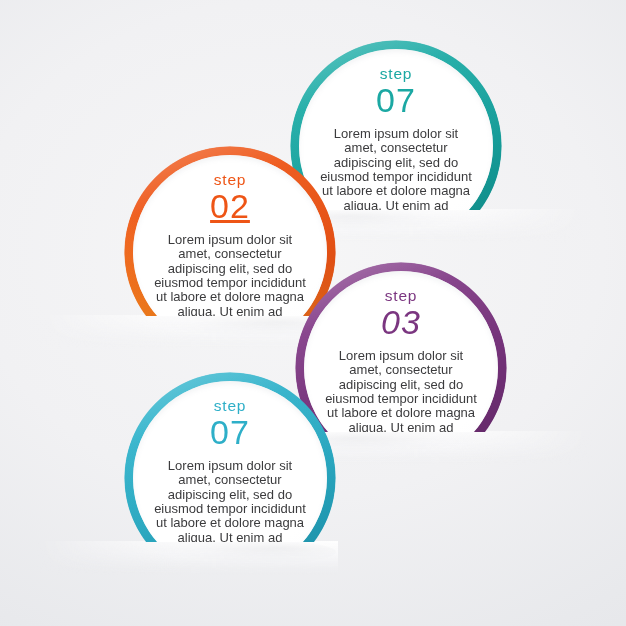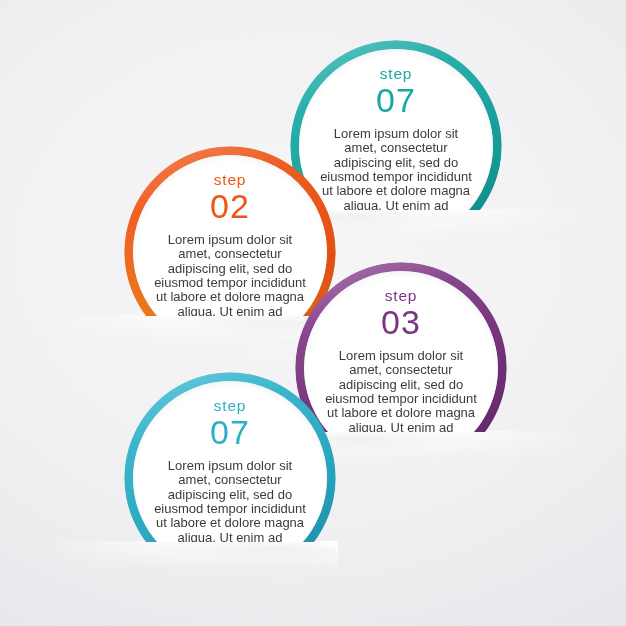--- a/index.html
+++ b/index.html
@@ -197,37 +197,37 @@
   <div class="shelf-shadow to-left" style="left:82px; top:311px; width:254px;"></div>
   <div class="shelf-ledge to-left" style="left:36px; top:315px; width:302px;"></div>
   <div class="step" style="left:124px; top:146px; width:212px; height:170px;">
     <div class="step-disc"></div>
     <div class="ring-paint" style="background:linear-gradient(195deg,#EE5516 0%,#EE5516 42%,#F4721C 72%,#F89420 100%);"></div>
     <div class="ring-shade"></div>
     <div class="step-face"></div>
     <div class="step-content">
       <div class="titles" style="margin-top:26px;">
         <div class="step-word" style="color:#EE5516;">step</div>
-        <div class="step-num" style="color:#EE5516;">02</div>
+        <div class="step-num" style="color:#EE5516;text-decoration:underline;">02</div>
       </div>
       <div class="step-body">Lorem ipsum dolor sit amet, consectetur adipiscing elit, sed do eiusmod tempor incididunt ut labore et dolore magna aliqua. Ut enim ad</div>
     </div>
   </div>
 
   <div class="shelf-shadow to-right" style="left:297px; top:427px; width:250px;"></div>
   <div class="shelf-ledge to-right" style="left:293px; top:431px; width:300px;"></div>
   <div class="step" style="left:295px; top:262px; width:212px; height:170px;">
     <div class="step-disc"></div>
     <div class="ring-paint" style="background:linear-gradient(150deg,#8B4490 0%,#7B3680 50%,#6E2C74 100%);"></div>
     <div class="ring-shade"></div>
     <div class="step-face"></div>
     <div class="step-content">
       <div class="titles" style="margin-top:26px;">
         <div class="step-word" style="color:#7B3680;">step</div>
-        <div class="step-num" style="color:#7B3680;">03</div>
+        <div class="step-num" style="color:#7B3680;font-style:italic;">03</div>
       </div>
       <div class="step-body">Lorem ipsum dolor sit amet, consectetur adipiscing elit, sed do eiusmod tempor incididunt ut labore et dolore magna aliqua. Ut enim ad</div>
     </div>
   </div>
 
   <div class="shelf-shadow to-left" style="left:82px; top:537px; width:254px;"></div>
   <div class="shelf-ledge to-left" style="left:36px; top:541px; width:302px;"></div>
   <div class="step" style="left:124px; top:372px; width:212px; height:170px;">
     <div class="step-disc"></div>
     <div class="ring-paint" style="background:linear-gradient(150deg,#34B7CE 0%,#2EAFC8 50%,#1FA2BE 100%);"></div>

